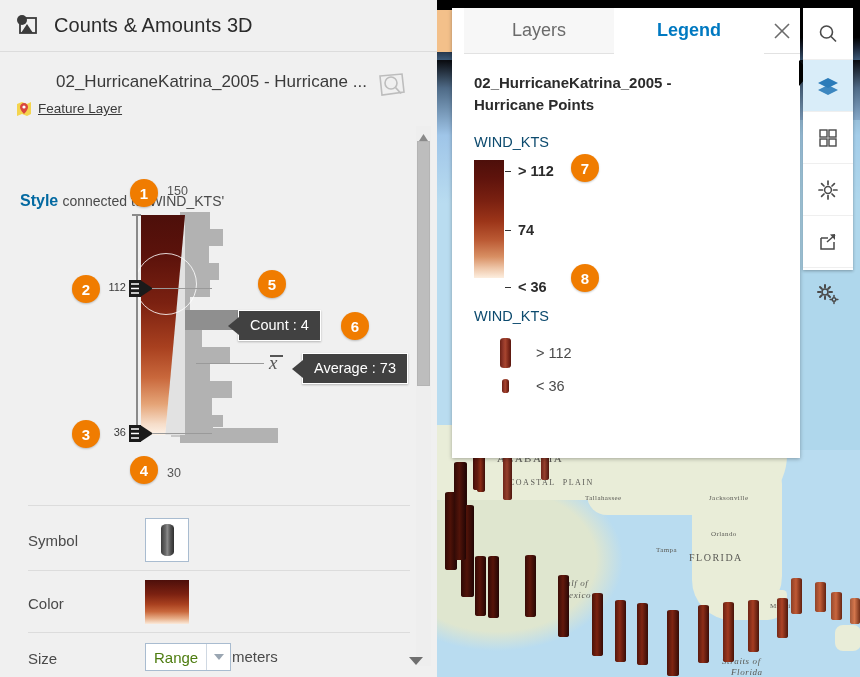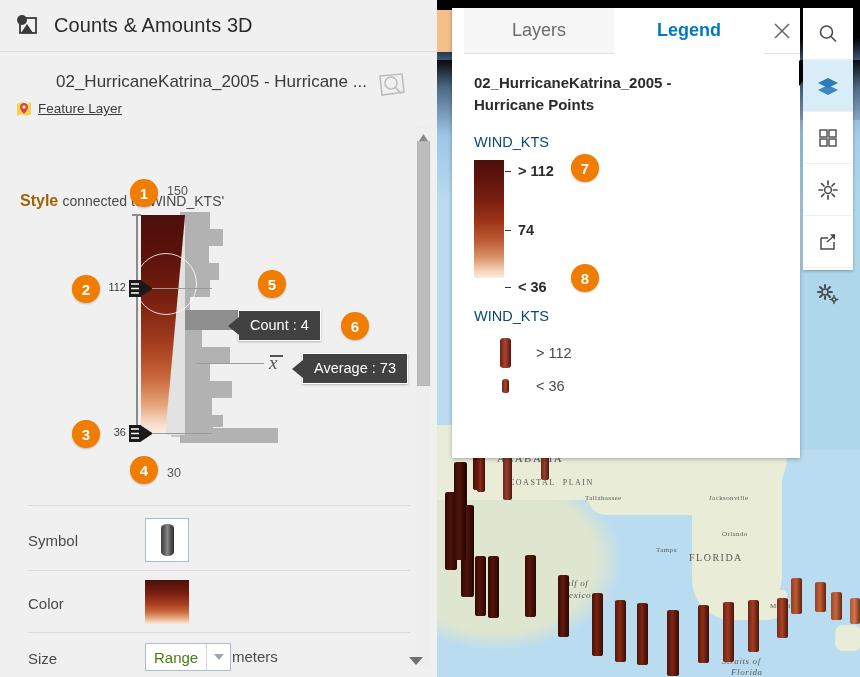--- a/index.html
+++ b/index.html
@@ -41,21 +41,21 @@
   .fl-icon { width: 16px; height: 17px; }
   .fl-link {
     font-size: 13.5px; color: #3a3a3a;
     text-decoration: underline; cursor: pointer;
   }
 
   .style-row {
     position: absolute; left: 20px; top: 140px;
     font-size: 15px; color: #4a4a4a;
   }
-  .style-row b { font-size: 16px; color: #a16207; font-weight: bold; }
+  .style-row b { font-size: 16px; color: #0369a1; font-weight: bold; }
   .style-row .sr-sub { font-size: 14px; color: #4a4a4a; }
 
   
   #panel-scroll {
     position: absolute; right: 6px; top: 126px; width: 15px; height: 540px;
     background: #eeeeee;
   }
   #panel-scroll .sb-up {
     position: absolute; left: 2px; top: 2px; width: 11px; height: 9px;
   }
@@ -282,21 +282,21 @@
     <div class="land" style="left:270px; top:590px; width:80px; height:30px; border-radius:10px 6px 26px 30px;"></div>
     <div class="land" style="left:398px; top:625px; width:26px; height:26px; border-radius:8px;"></div>
     <div class="land" style="left:-20px; top:425px; width:120px; height:40px;"></div>
     <div class="sea-deep" style="left:300px; top:120px; width:123px; height:330px; opacity:.55;"></div>
 
     <div class="map-label" style="left:60px; top:452px; font-size:11px;">ALABAMA</div>
     <div class="map-label" style="left:198px; top:444px; font-size:11px;">GEORGIA</div>
     <div class="map-label" style="left:72px; top:478px; font-size:8px;">COASTAL&nbsp; PLAIN</div>
     <div class="map-label" style="left:148px; top:494px; font-size:7px; letter-spacing:.4px;">Tallahassee</div>
     <div class="map-label" style="left:272px; top:494px; font-size:7px; letter-spacing:.4px;">Jacksonville</div>
-    <div class="map-label" style="left:285px; top:530px; font-size:7px; letter-spacing:.4px;">Orlando</div>
+    <div class="map-label" style="left:274px; top:530px; font-size:7px; letter-spacing:.4px;">Orlando</div>
     <div class="map-label" style="left:219px; top:546px; font-size:7px; letter-spacing:.4px;">Tampa</div>
     <div class="map-label" style="left:252px; top:552px; font-size:10px;">FLORIDA</div>
     <div class="map-label" style="left:122px; top:578px; font-size:9px; font-style:italic; letter-spacing:.6px;">Gulf of</div>
     <div class="map-label" style="left:124px; top:590px; font-size:9px; font-style:italic; letter-spacing:.6px;">Mexico</div>
     <div class="map-label" style="left:333px; top:602px; font-size:7px; letter-spacing:.4px;">Miami</div>
     <div class="map-label" style="left:285px; top:656px; font-size:9px; font-style:italic; letter-spacing:.6px;">Straits of</div>
     <div class="map-label" style="left:294px; top:667px; font-size:9px; font-style:italic; letter-spacing:.6px;">Florida</div>
 
     <div class="map-bar" style="left:36px;top:452px;width:7px;height:38px;background:linear-gradient(to right,#3d0c08,#63180f 45%,#2c0806);"></div>
     <div class="map-bar" style="left:66px;top:450px;width:9px;height:50px;background:linear-gradient(to right,#6e251a,#96402d 45%,#4e160e);"></div>

